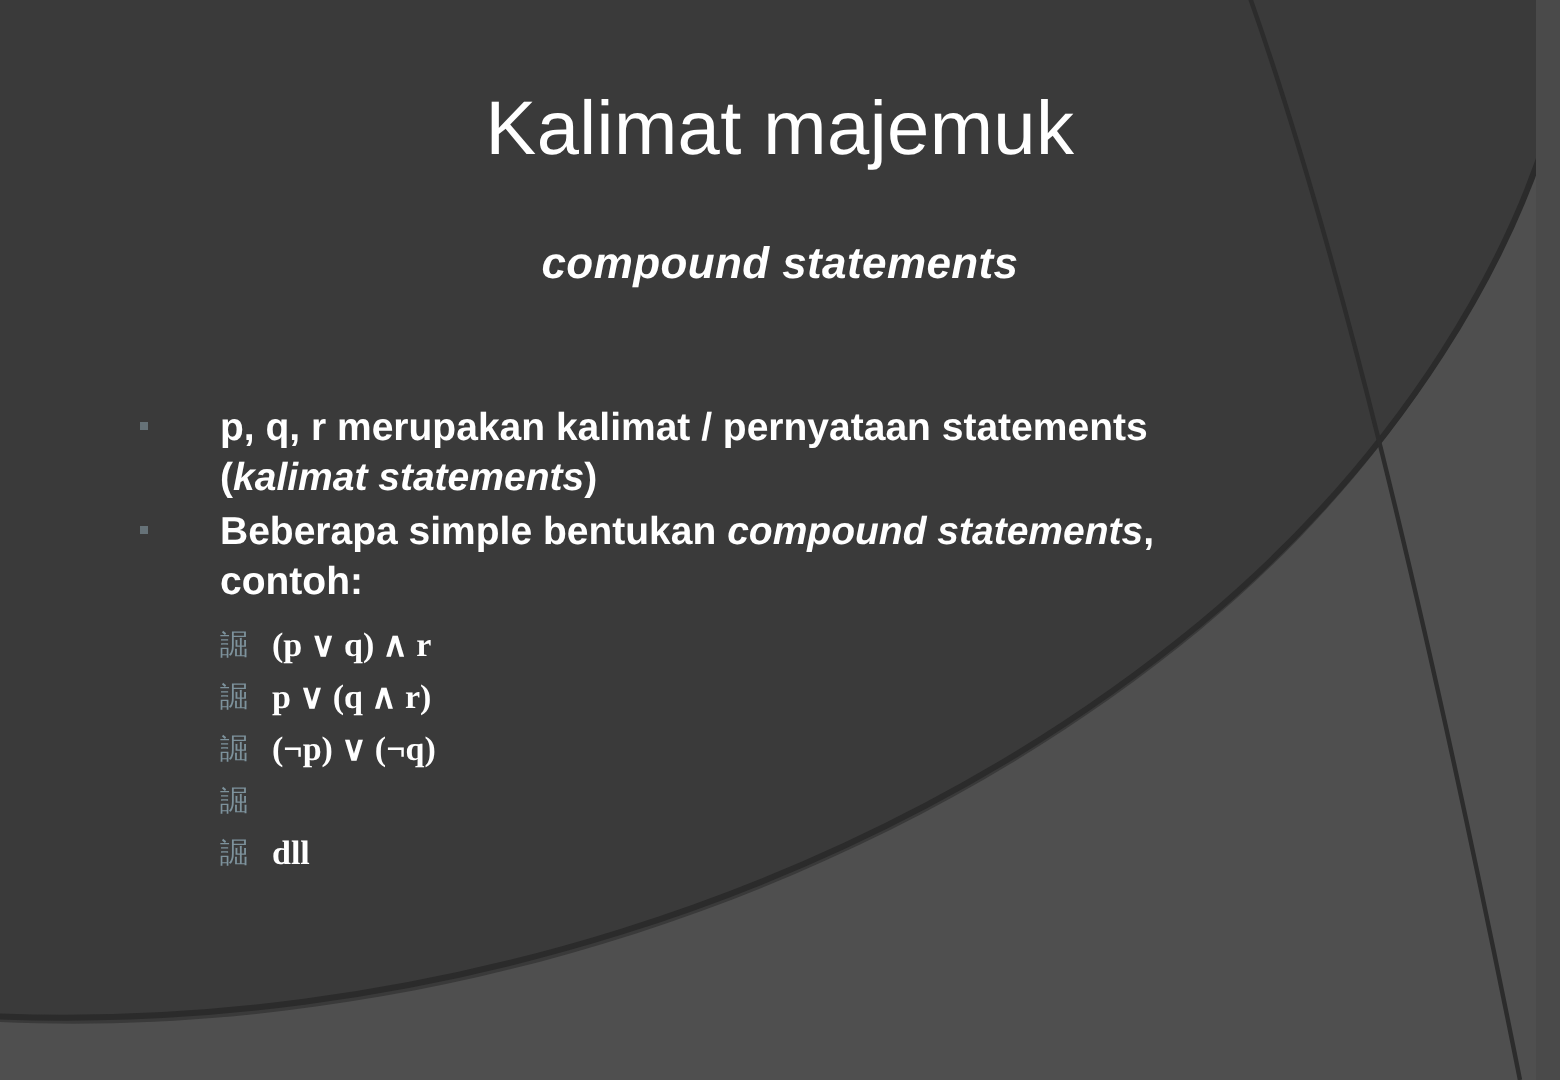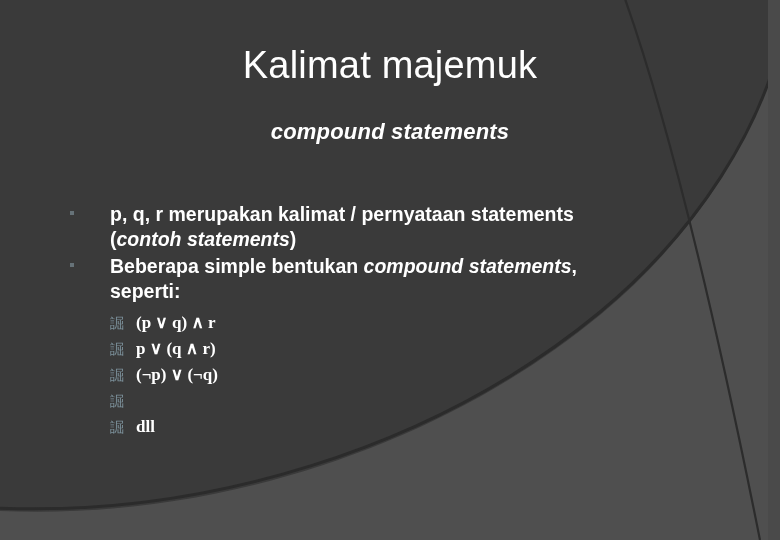--- a/index.html
+++ b/index.html
@@ -146,27 +146,27 @@
   <div class="title-block">
     <h1 class="slide-title">Kalimat majemuk</h1>
     <h2 class="slide-subtitle">compound statements</h2>
   </div>
 
   <div class="body-block">
 
     <div class="l1-item">
       <span class="l1-bullet"></span>
       <span>p, q, r merupakan kalimat / pernyataan statements</span><br>
-      <span>(</span><em>contoh statements</em><span>)</span>
+      <span>(</span><em>kalimat statements</em><span>)</span>
     </div>
 
     <div class="l1-item">
       <span class="l1-bullet"></span>
       <span>Beberapa simple bentukan </span><em>compound statements</em><span>,</span><br>
-      <span>seperti:</span>
+      <span>contoh:</span>
     </div>
 
     <ul class="l2-list">
       <li class="l2-item">
         <span class="l2-bullet">誳</span>
         <span>(p ∨ q) ∧ r</span>
       </li>
       <li class="l2-item">
         <span class="l2-bullet">誳</span>
         <span>p ∨ (q ∧ r)</span>

